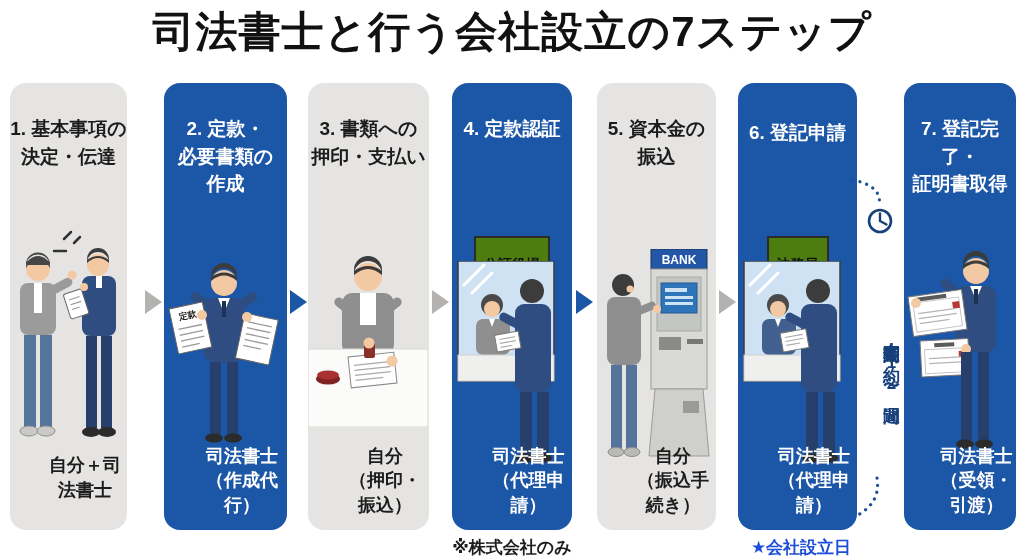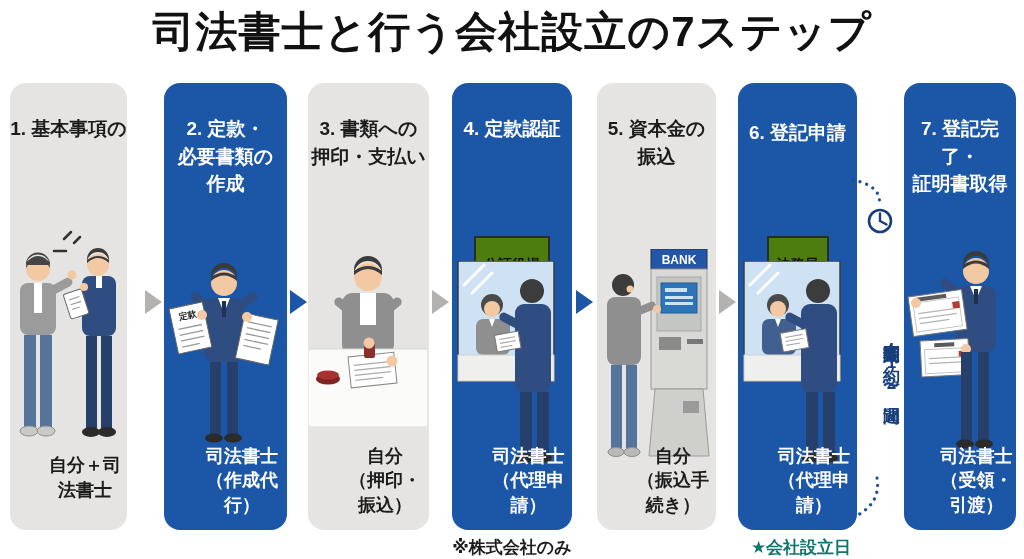--- a/index.html
+++ b/index.html
@@ -23,39 +23,40 @@
     position:absolute;top:153px;left:50%;transform:translateX(-50%);
     background:#4d7c0f;border:2px solid #2b2b2b;color:#111;
     font-size:14px;font-weight:bold;padding:17px 8px;white-space:nowrap;line-height:1.3;
   }
   .arrow{position:absolute;top:290px;width:0;height:0;
     border-top:12px solid transparent;border-bottom:12px solid transparent;}
   .arrow.gray{border-left:17px solid #b3b2b0;}
   .arrow.blue{border-left:17px solid #1b56a7;}
   .footnote{position:absolute;top:536px;text-align:center;font-size:17px;font-weight:bold;}
   .footnote.black{color:#1c1c1c;}
-  .footnote.blue{color:#0f766e;}
+  .footnote.blue{color:#1d4ed8;}
   .review-text{
     position:absolute;left:859px;top:243px;width:42px;height:240px;
     display:flex;justify-content:center;
     writing-mode:vertical-rl;text-orientation:upright;
     font-size:17px;font-weight:bold;color:#173f7c;letter-spacing:1px;line-height:1.2;
   }
   .overlay{position:absolute;left:0;top:0;width:1024px;height:559px;pointer-events:none;}
 </style>
 </head>
 <body>
 
 <div id="stage">
 
   <div class="page-title">司法書士と行う会社設立の7ステップ</div>
 
   <div class="card gray" style="left:10px;width:117px;">
     <div class="card-title">
       <div>1. 基本事項の</div>
+      <div>決定・伝達</div>
     </div>
     <svg class="illus" style="top:146px;height:228px;" viewBox="0 0 120 228">
       <path d="M54 10 L61 3 M64 14 L70 8" stroke="#333" stroke-width="2.5" stroke-linecap="round" fill="none"></path>
       <path d="M44 22 L56 22" stroke="#333" stroke-width="2.5" stroke-linecap="round"></path>
 
       <circle cx="28" cy="40" r="12" fill="#f3c9a4"></circle>
       <path d="M16 39 a12 12 0 0 1 24 0 l-2 -3 -20 0 z" fill="#454545"></path>
       <path d="M16 38 a12 12 0 0 1 24 -1 l0 -2 a12 12 0 0 0 -24 1 z" fill="#454545"></path>
       <path d="M16 36 q12 -10 24 0 l0 -3 q-12 -8 -24 0 z" fill="#454545"></path>
       <rect x="10" y="54" width="36" height="52" rx="8" fill="#9b9b9b"></rect>

